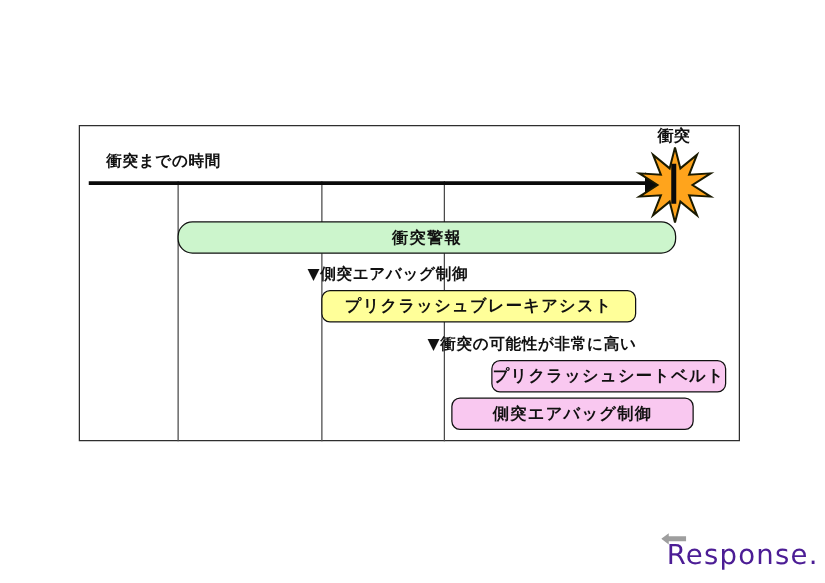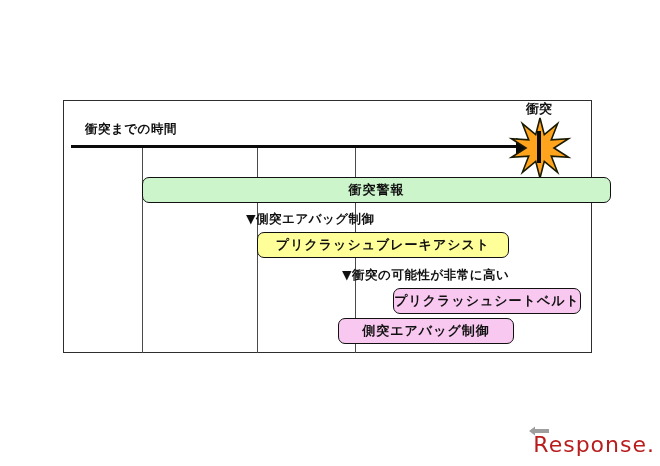--- a/index.html
+++ b/index.html
@@ -26,26 +26,26 @@
   .collision-label{position:absolute;left:516px;top:100px;width:46px;text-align:center;
                    font-size:13px;font-weight:bold;white-space:nowrap;}
 
   .cond{position:absolute;font-size:12.5px;font-weight:bold;white-space:nowrap;letter-spacing:.5px;}
   .c1{left:136px;top:158px;} .c2{left:246px;top:211px;} .c3{left:342px;top:267px;}
 
   .bar{position:absolute;border:1.6px solid #111;border-radius:7px;
        display:flex;align-items:center;justify-content:center;
        font-size:13px;font-weight:bold;white-space:nowrap;
        box-sizing:border-box;letter-spacing:1px;}
-  .b1{left:142px;top:177px;width:469px;height:26px;}
+  .b1{left:142px;top:177px;width:399px;height:26px;border-radius:12px;}
   .b2{left:257px;top:232px;width:252px;height:26px;}
   .b3{left:353px;top:288px;width:188px;height:26px;}
-  .b4{left:338px;top:318px;width:176px;height:26px;}
+  .b4{left:361px;top:318px;width:194px;height:26px;}
 
-  .watermark{position:absolute;right:5px;top:433px;color:#b91c1c;
+  .watermark{position:absolute;right:5px;top:433px;color:#4c1d95;
              font-size:22px;font-weight:500;letter-spacing:1px;line-height:24px;}
   .watermark .logo-arrow{position:absolute;left:-4px;top:-7px;}
 </style>
 </head>
 <body>
 
 <div id="stage">
 
   <div class="frame"></div>
 

